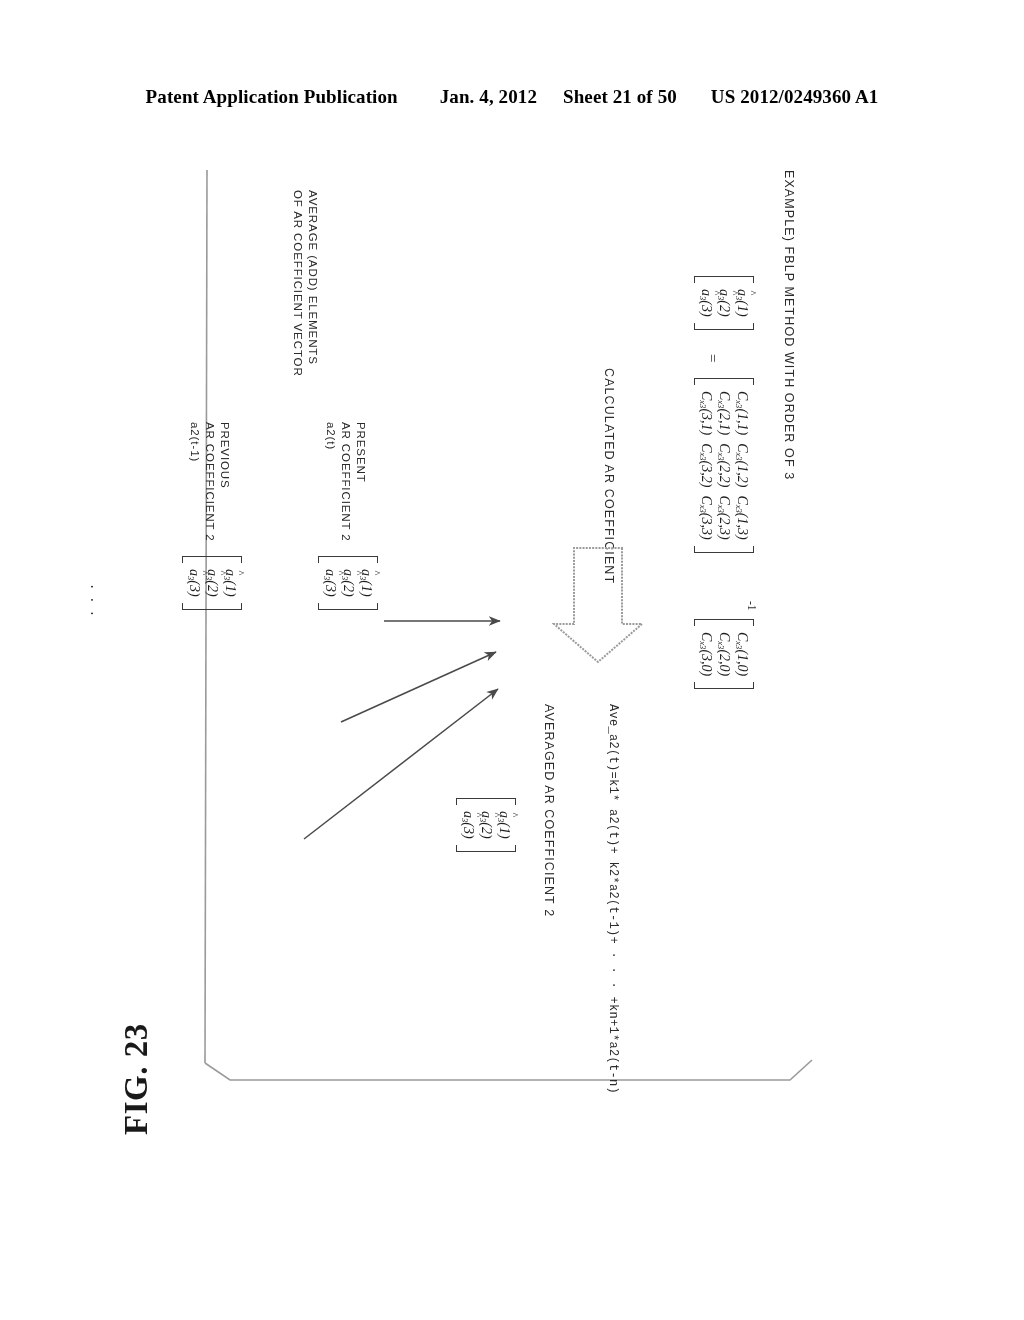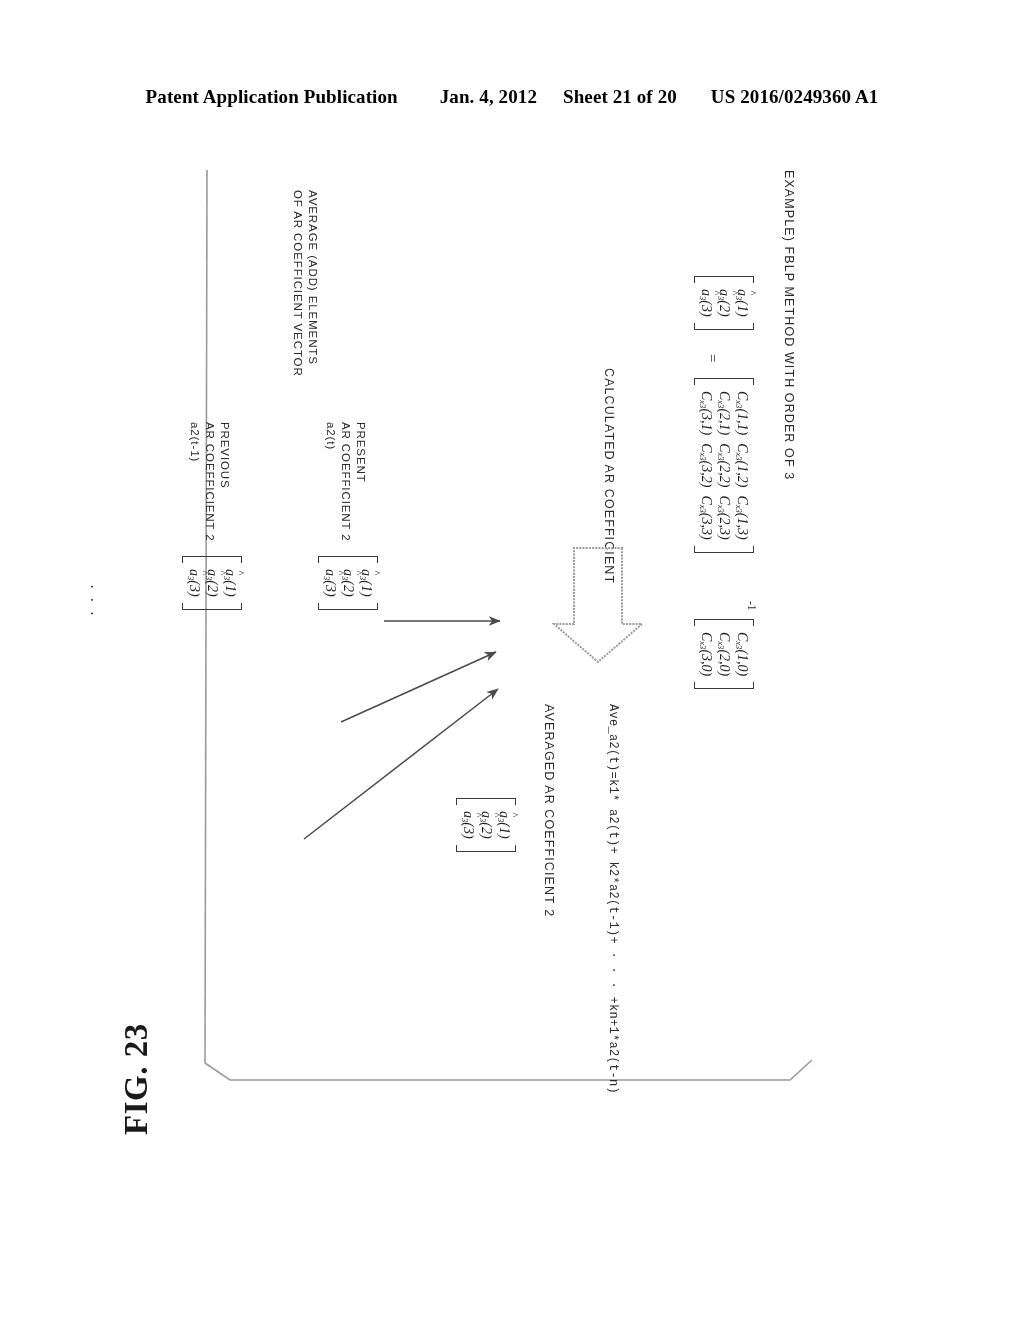--- a/index.html
+++ b/index.html
@@ -157,23 +157,23 @@
   svg line, svg polyline, svg path { shape-rendering: geometricPrecision; }
 </style>
 </head>
 <body>
 
 <div id="page-header">
   <span class="hdr-seg">Patent Application Publication</span>
   <span class="gap-lg"></span>
   <span class="hdr-seg">Jan. 4, 2012</span>
   <span class="gap-md"></span>
-  <span class="hdr-seg">Sheet 21 of 20</span>
+  <span class="hdr-seg">Sheet 21 of 50</span>
   <span class="gap-xl"></span>
-  <span class="hdr-seg">US 2016/0249360 A1</span>
+  <span class="hdr-seg">US 2012/0249360 A1</span>
 </div>
 
 <div id="fig-label">FIG. 23</div>
 
 <svg style="position:absolute;left:0;top:0;width:1024px;height:1320px;pointer-events:none;">
 
   <polyline points="205,1063 207,170" fill="none" stroke="#9a9a9a" stroke-width="1.6"></polyline>
 
   <polyline points="205,1063 230,1080 790,1080 812,1060" fill="none" stroke="#9a9a9a" stroke-width="1.6"></polyline>
 </svg>

